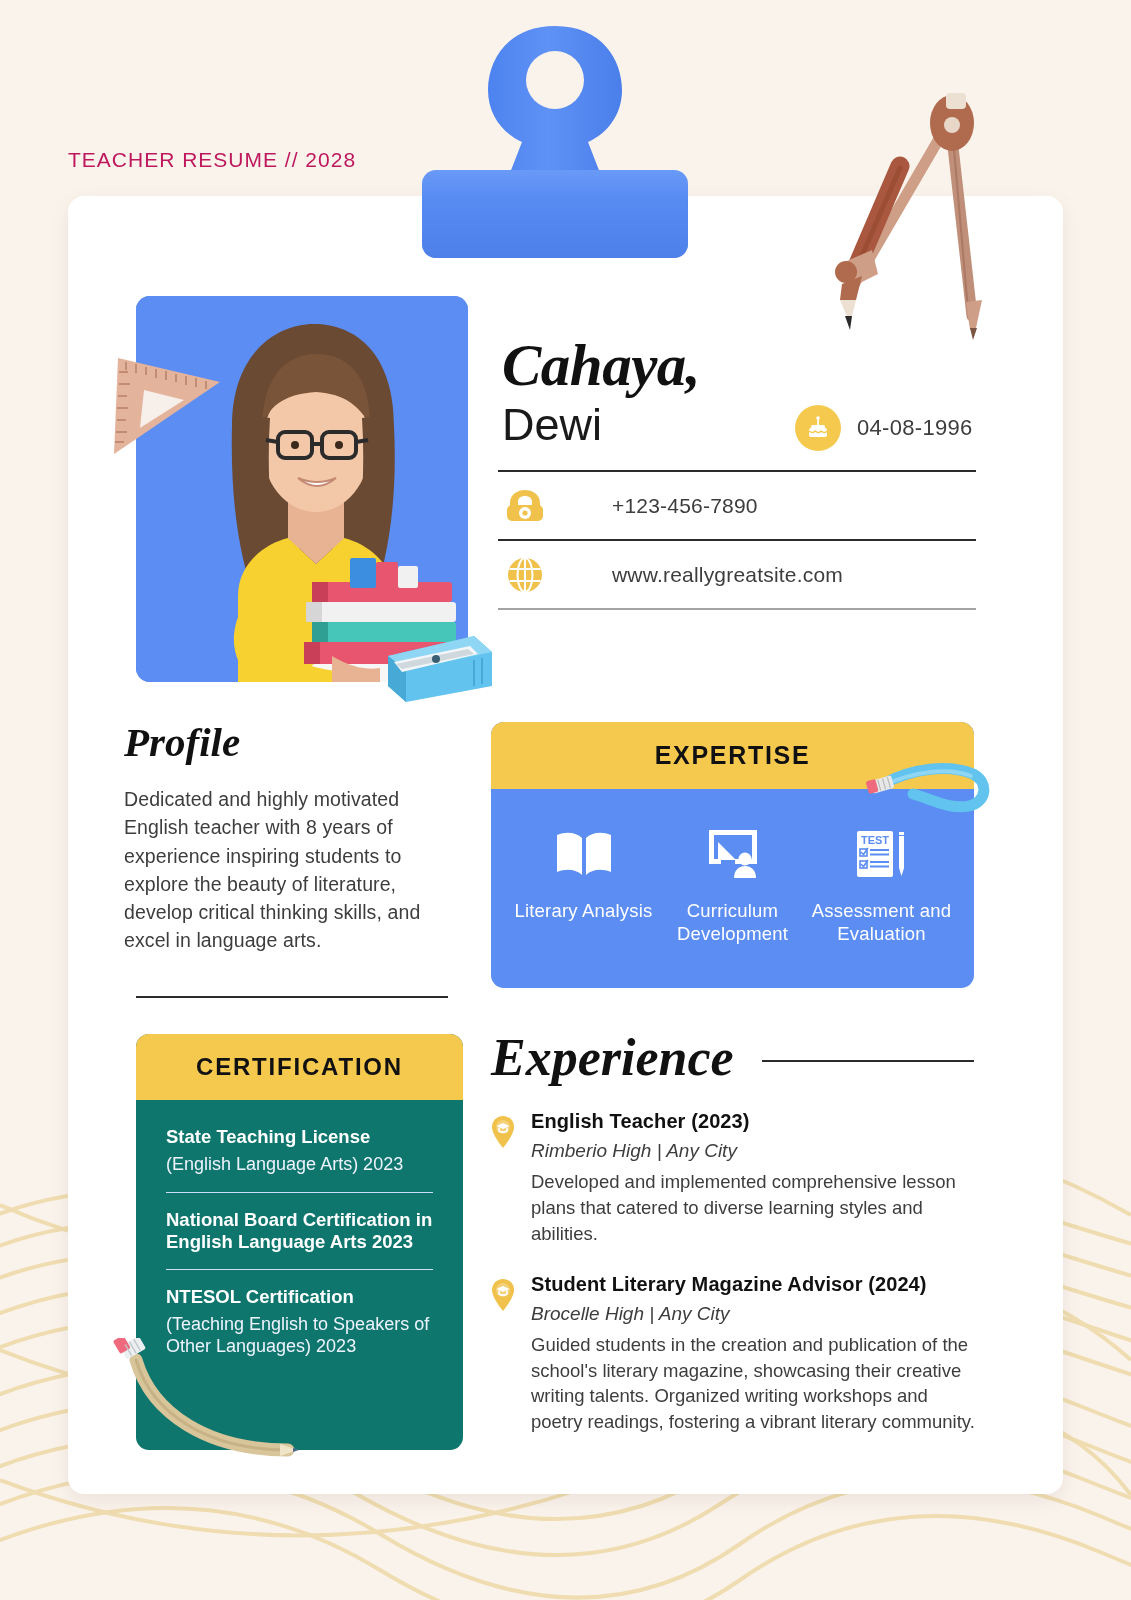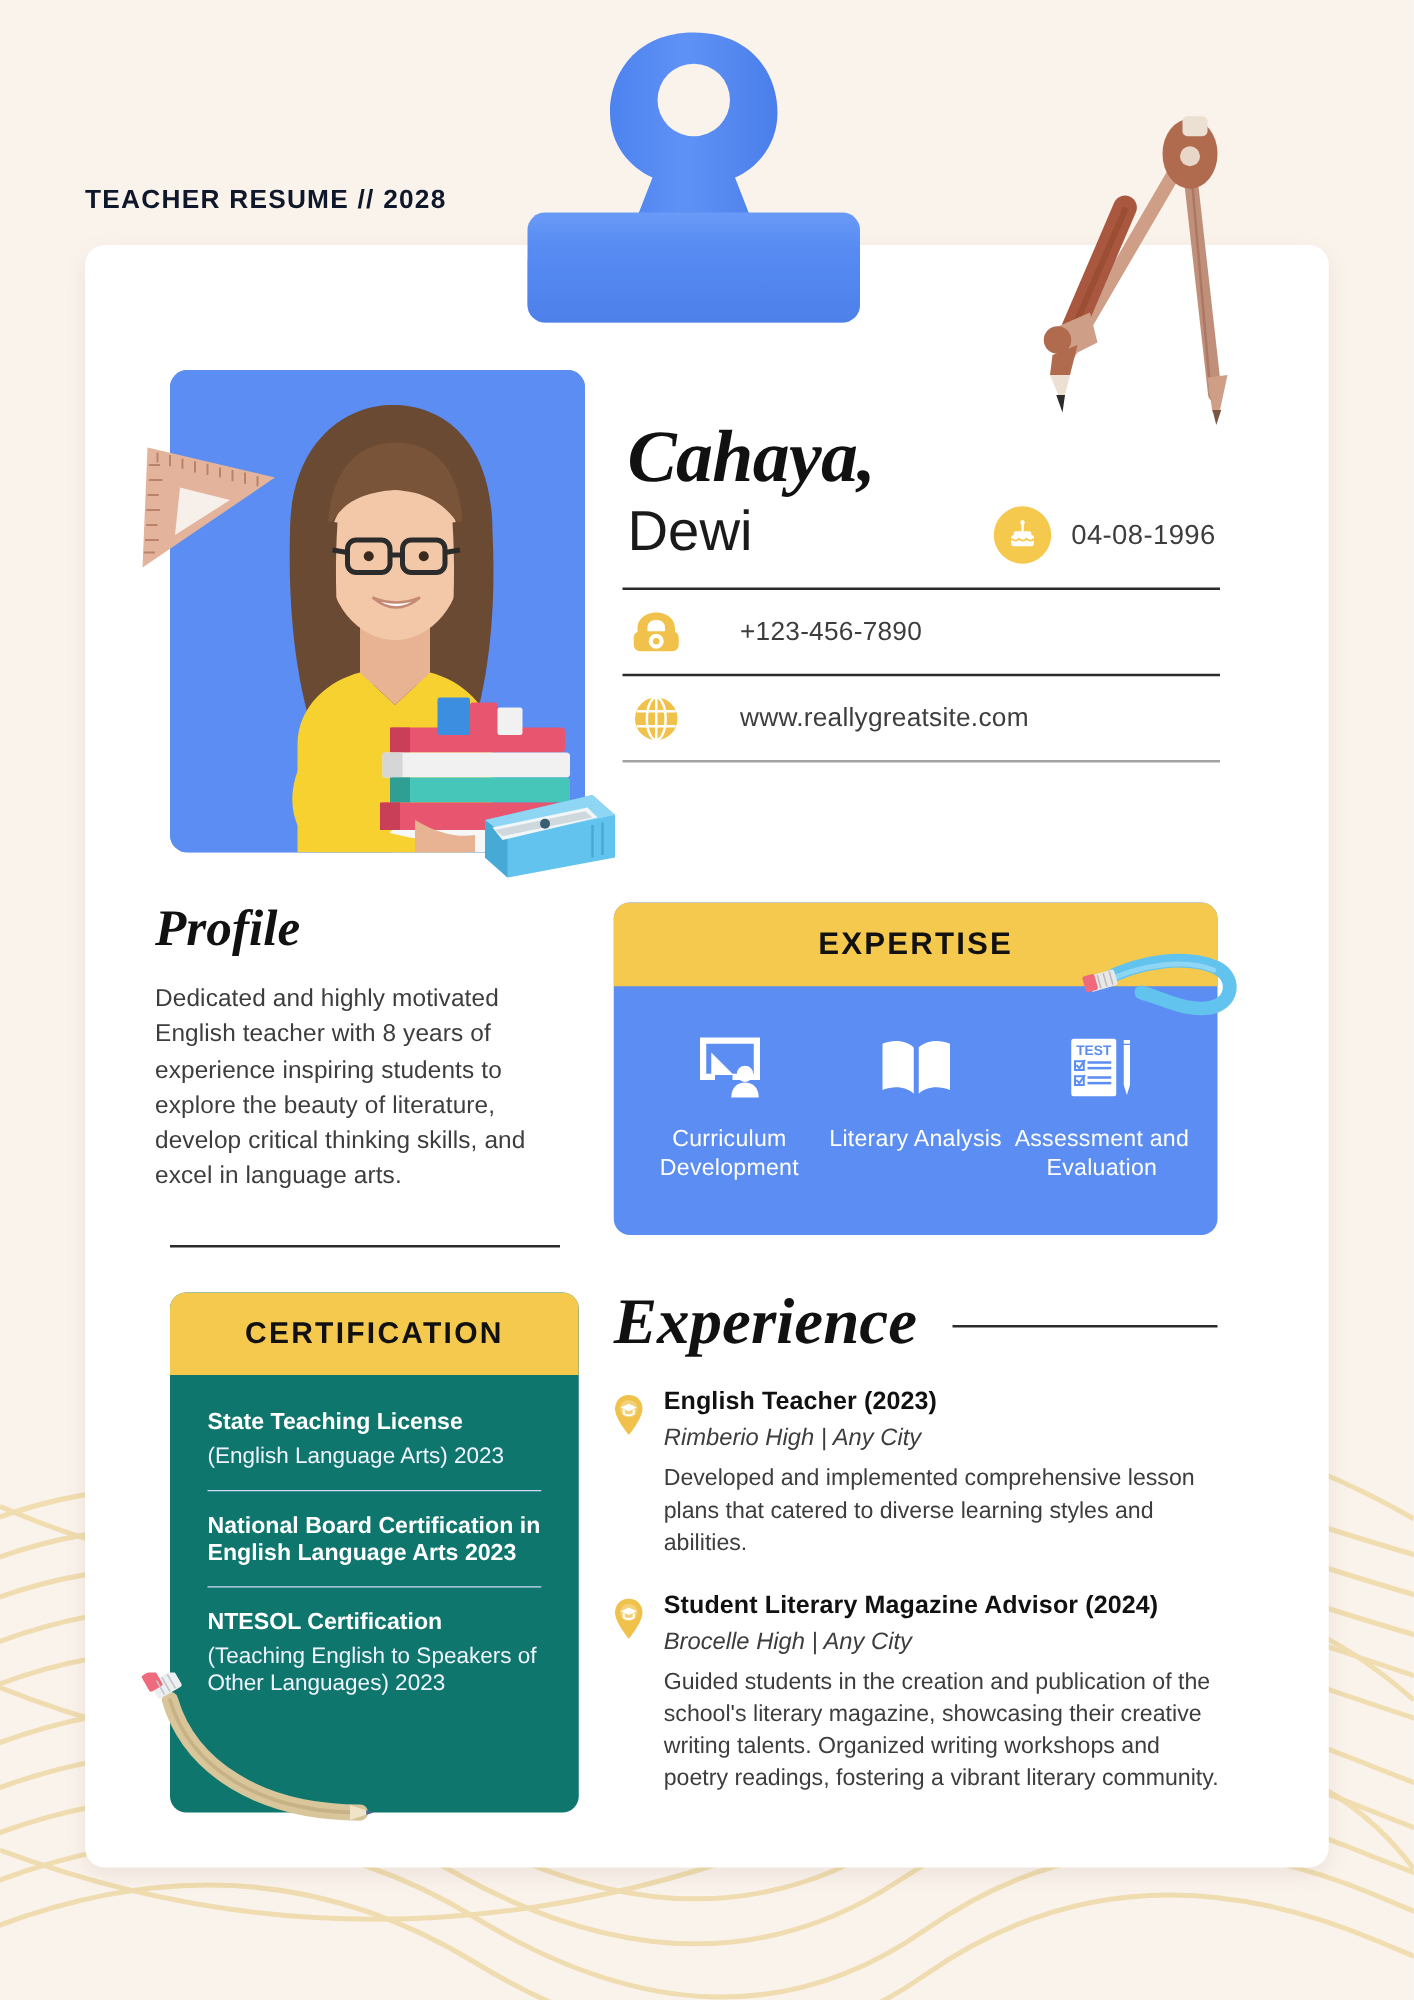--- a/index.html
+++ b/index.html
@@ -24,23 +24,23 @@
     pointer-events: none;
   }
 
   
   .header-label {
     position: absolute;
     left: 68px;
     top: 148px;
     font-size: 21px;
     letter-spacing: 1.0px;
-    color: #0f172a;
+    color: #be185d;
     font-family: "Liberation Sans", sans-serif;
-    font-weight: 700;
+    font-weight: 400;
     z-index: 6;
   }
 
   
   .sheet {
     position: absolute;
     left: 68px;
     top: 196px;
     width: 995px;
     height: 1298px;
@@ -156,21 +156,21 @@
     left: 498px;
     top: 470px;
     width: 478px;
     z-index: 5;
   }
   .contact-row {
     display: flex;
     align-items: center;
     height: 67px;
     border-top: 2px solid #2b2b2b;
-    gap: 4px;
+    gap: 24px;
   }
   .contact-row:last-child { border-bottom: 2px solid #a3a3a3; }
   .c-icon {
     width: 46px; height: 44px;
     display: flex; align-items: center; justify-content: center;
     flex: 0 0 46px;
     margin-left: 4px;
   }
   .c-text {
     font-size: 21px;
@@ -586,37 +586,37 @@
 </div>
 <div class="profile-rule"></div>
 
 <div class="expertise">
   <div class="exp-head">
     <span class="exp-head-text">EXPERTISE</span>
   </div>
   <div class="exp-items">
     <div class="exp-item">
       <div class="exp-icon-wrap">
+        <svg width="62" height="50" viewBox="0 0 62 50">
+          <path d="M4 6 C 14 2 24 4 29 9 L 29 46 C 24 41 14 39 4 43 Z" fill="#ffffff"></path>
+          <path d="M58 6 C 48 2 38 4 33 9 L 33 46 C 38 41 48 39 58 43 Z" fill="#ffffff"></path>
+        </svg>
+      </div>
+      <div class="exp-label">Literary Analysis</div>
+    </div>
+    <div class="exp-item">
+      <div class="exp-icon-wrap">
         <svg width="56" height="52" viewBox="0 0 56 52">
           <path d="M4 2 L 52 2 L 52 36 L 30 36 L 30 31 L 47 31 L 47 7 L 9 7 L 9 31 L 16 31 L 16 36 L 4 36 Z" fill="#ffffff"></path>
           <path d="M13 14 L 13 32 L 31 32 Z" fill="#ffffff"></path>
           <circle cx="40" cy="31" r="6.5" fill="#ffffff"></circle>
           <path d="M29 50 C 29 42 34 38 40 38 C 46 38 51 42 51 50 Z" fill="#ffffff"></path>
         </svg>
       </div>
       <div class="exp-label">Curriculum Development</div>
-    </div>
-    <div class="exp-item">
-      <div class="exp-icon-wrap">
-        <svg width="62" height="50" viewBox="0 0 62 50">
-          <path d="M4 6 C 14 2 24 4 29 9 L 29 46 C 24 41 14 39 4 43 Z" fill="#ffffff"></path>
-          <path d="M58 6 C 48 2 38 4 33 9 L 33 46 C 38 41 48 39 58 43 Z" fill="#ffffff"></path>
-        </svg>
-      </div>
-      <div class="exp-label">Literary Analysis</div>
     </div>
     <div class="exp-item">
       <div class="exp-icon-wrap">
         <svg width="56" height="52" viewBox="0 0 56 52">
           <rect x="3" y="3" width="36" height="46" rx="2" fill="#ffffff"></rect>
           <text x="21" y="16" font-family="Liberation Sans, sans-serif" font-size="11" font-weight="bold" fill="#5b8df2" text-anchor="middle">TEST</text>
           <rect x="6" y="21" width="7" height="7" fill="none" stroke="#5b8df2" stroke-width="1.6"></rect>
           <path d="M7 24 L 9.5 26.5 L 14 20" stroke="#5b8df2" stroke-width="1.6" fill="none"></path>
           <rect x="16" y="21" width="19" height="2" fill="#5b8df2"></rect>
           <rect x="16" y="25.5" width="19" height="2" fill="#5b8df2"></rect>

